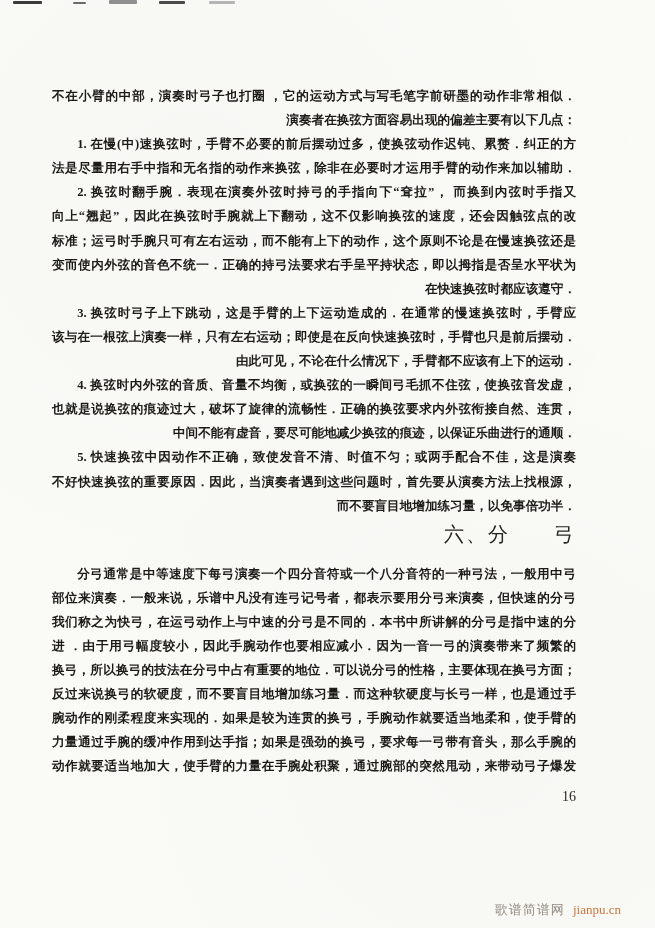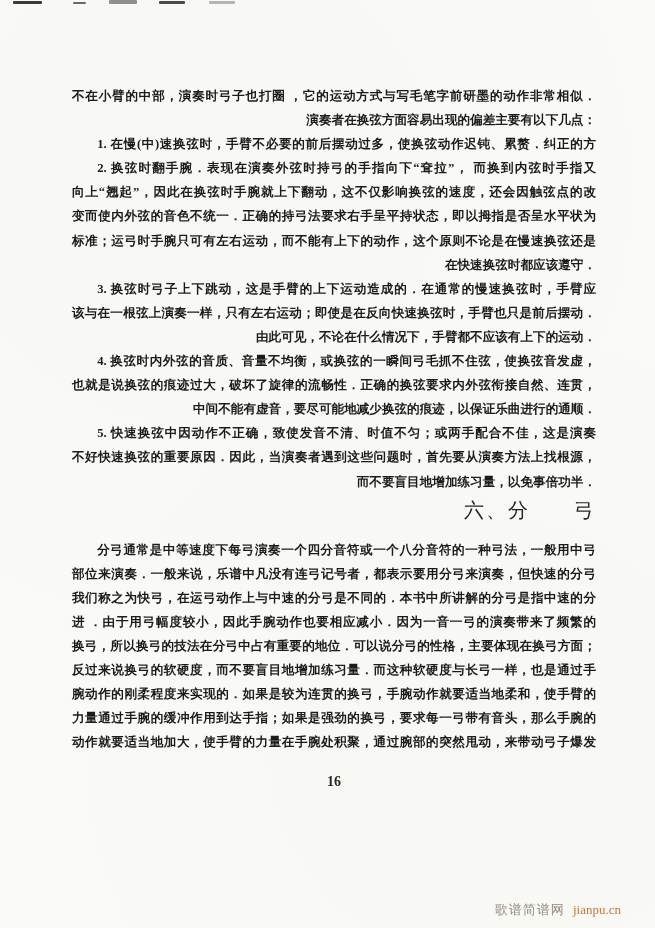--- a/index.html
+++ b/index.html
@@ -17,21 +17,21 @@
   
   .artifact { position: absolute; border-radius: 1px; }
   .a1 { left: 13px;  top: 1px; width: 29px; height: 3px; background: #3a3a3a; }
   .a2 { left: 73px;  top: 2px; width: 13px; height: 2px; background: #6a6a6a; }
   .a3 { left: 109px; top: 0;   width: 28px; height: 4px; background: #8f8f8f; }
   .a4 { left: 159px; top: 1px; width: 26px; height: 3px; background: #4a4a4a; }
   .a5 { left: 209px; top: 1px; width: 26px; height: 3px; background: #b5b5b5; }
 
   .text-flow {
     position: absolute;
-    left: 72px;
+    left: 52px;
     top: 84px;
     width: 524px;
     color: #1d1b18;
     font-size: 12.6px;
     font-weight: 700;
     word-break: break-all;
   }
   .line {
     height: 24.1px;
     line-height: 24.1px;
@@ -48,26 +48,26 @@
   .heading {
     margin: 3px 0 15px 0;
     line-height: 26px;
     font-size: 20px;
     font-weight: 400;
     text-align: right;
     letter-spacing: 2px;
     color: #262421;
   }
   .page-number {
-    margin-top: 18px;
+    margin-top: 8px;
     line-height: 20px;
     font-size: 14px;
-    font-weight: 700;
+    font-weight: 400;
     color: #2a2824;
-    text-align: center;
+    text-align: right;
   }
   .watermark {
     position: absolute;
     top: 902px;
     right: 34px;
     font-size: 13px;
     line-height: 16px;
     letter-spacing: 1px;
     white-space: nowrap;
   }
@@ -85,24 +85,25 @@
     <span class="artifact a3"></span>
     <span class="artifact a4"></span>
     <span class="artifact a5"></span>
   </div>
 
   <div class="text-flow">
 
     <div class="line justify">不在小臂的中部，演奏时弓子也打圈 ，它的运动方式与写毛笔字前研墨的动作非常相似．</div>
       <div class="line indent">演奏者在换弦方面容易出现的偏差主要有以下几点：</div>
       <div class="line justify indent">1. 在慢(中)速换弦时，手臂不必要的前后摆动过多，使换弦动作迟钝、累赘．纠正的方</div>
+      <div class="line justify">法是尽量用右手中指和无名指的动作来换弦，除非在必要时才运用手臂的动作来加以辅助．</div>
       <div class="line justify indent">2. 换弦时翻手腕．表现在演奏外弦时持弓的手指向下“耷拉”， 而换到内弦时手指又</div>
       <div class="line justify">向上“翘起”，因此在换弦时手腕就上下翻动，这不仅影响换弦的速度，还会因触弦点的改</div>
+      <div class="line justify">标准；运弓时手腕只可有左右运动，而不能有上下的动作，这个原则不论是在慢速换弦还是</div>
       <div class="line justify">变而使内外弦的音色不统一．正确的持弓法要求右手呈平持状态，即以拇指是否呈水平状为</div>
-      <div class="line justify">标准；运弓时手腕只可有左右运动，而不能有上下的动作，这个原则不论是在慢速换弦还是</div>
       <div class="line">在快速换弦时都应该遵守．</div>
       <div class="line justify indent">3. 换弦时弓子上下跳动，这是手臂的上下运动造成的．在通常的慢速换弦时，手臂应</div>
       <div class="line justify">该与在一根弦上演奏一样，只有左右运动；即使是在反向快速换弦时，手臂也只是前后摆动．</div>
       <div class="line">由此可见，不论在什么情况下，手臂都不应该有上下的运动．</div>
       <div class="line justify indent">4. 换弦时内外弦的音质、音量不均衡，或换弦的一瞬间弓毛抓不住弦，使换弦音发虚，</div>
       <div class="line justify">也就是说换弦的痕迹过大，破坏了旋律的流畅性．正确的换弦要求内外弦衔接自然、连贯，</div>
       <div class="line">中间不能有虚音，要尽可能地减少换弦的痕迹，以保证乐曲进行的通顺．</div>
       <div class="line justify indent">5. 快速换弦中因动作不正确，致使发音不清、时值不匀；或两手配合不佳，这是演奏</div>
       <div class="line justify">不好快速换弦的重要原因．因此，当演奏者遇到这些问题时，首先要从演奏方法上找根源，</div>
       <div class="line">而不要盲目地增加练习量，以免事倍功半．</div>

